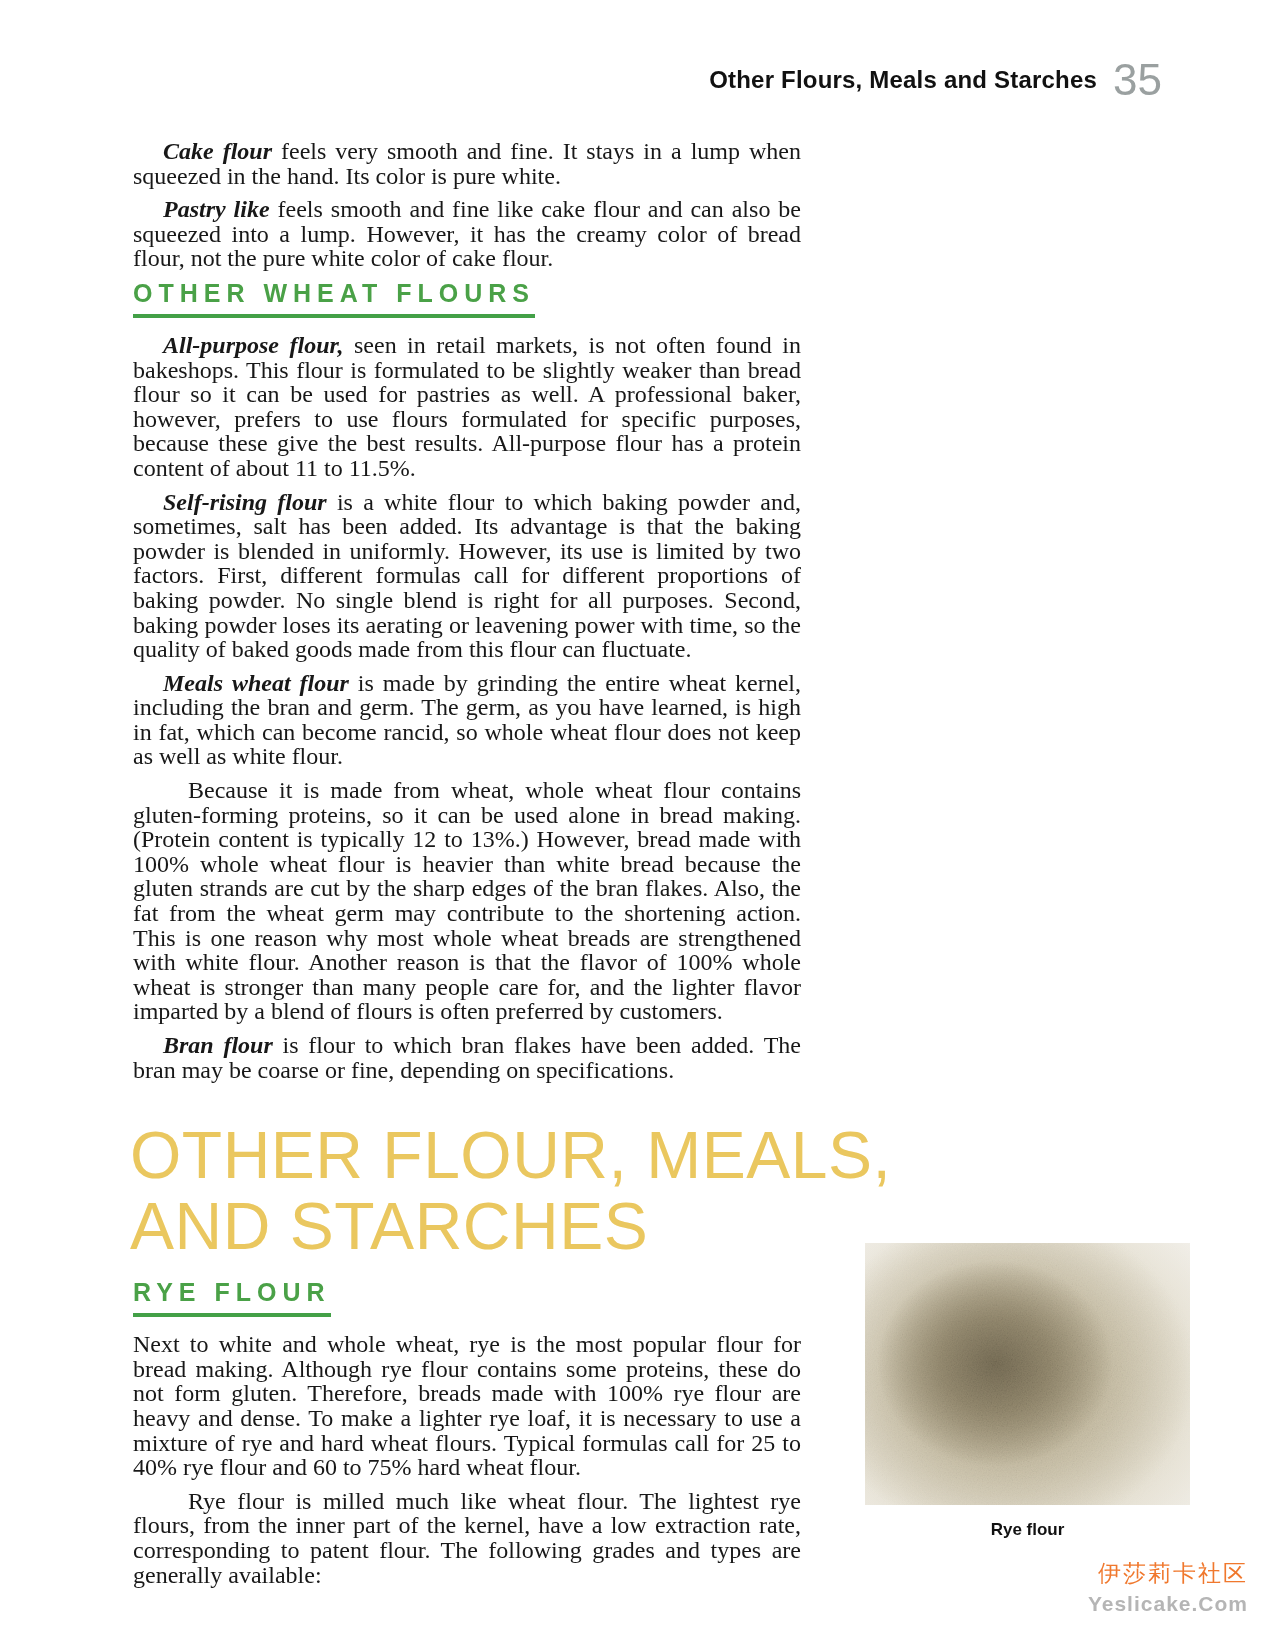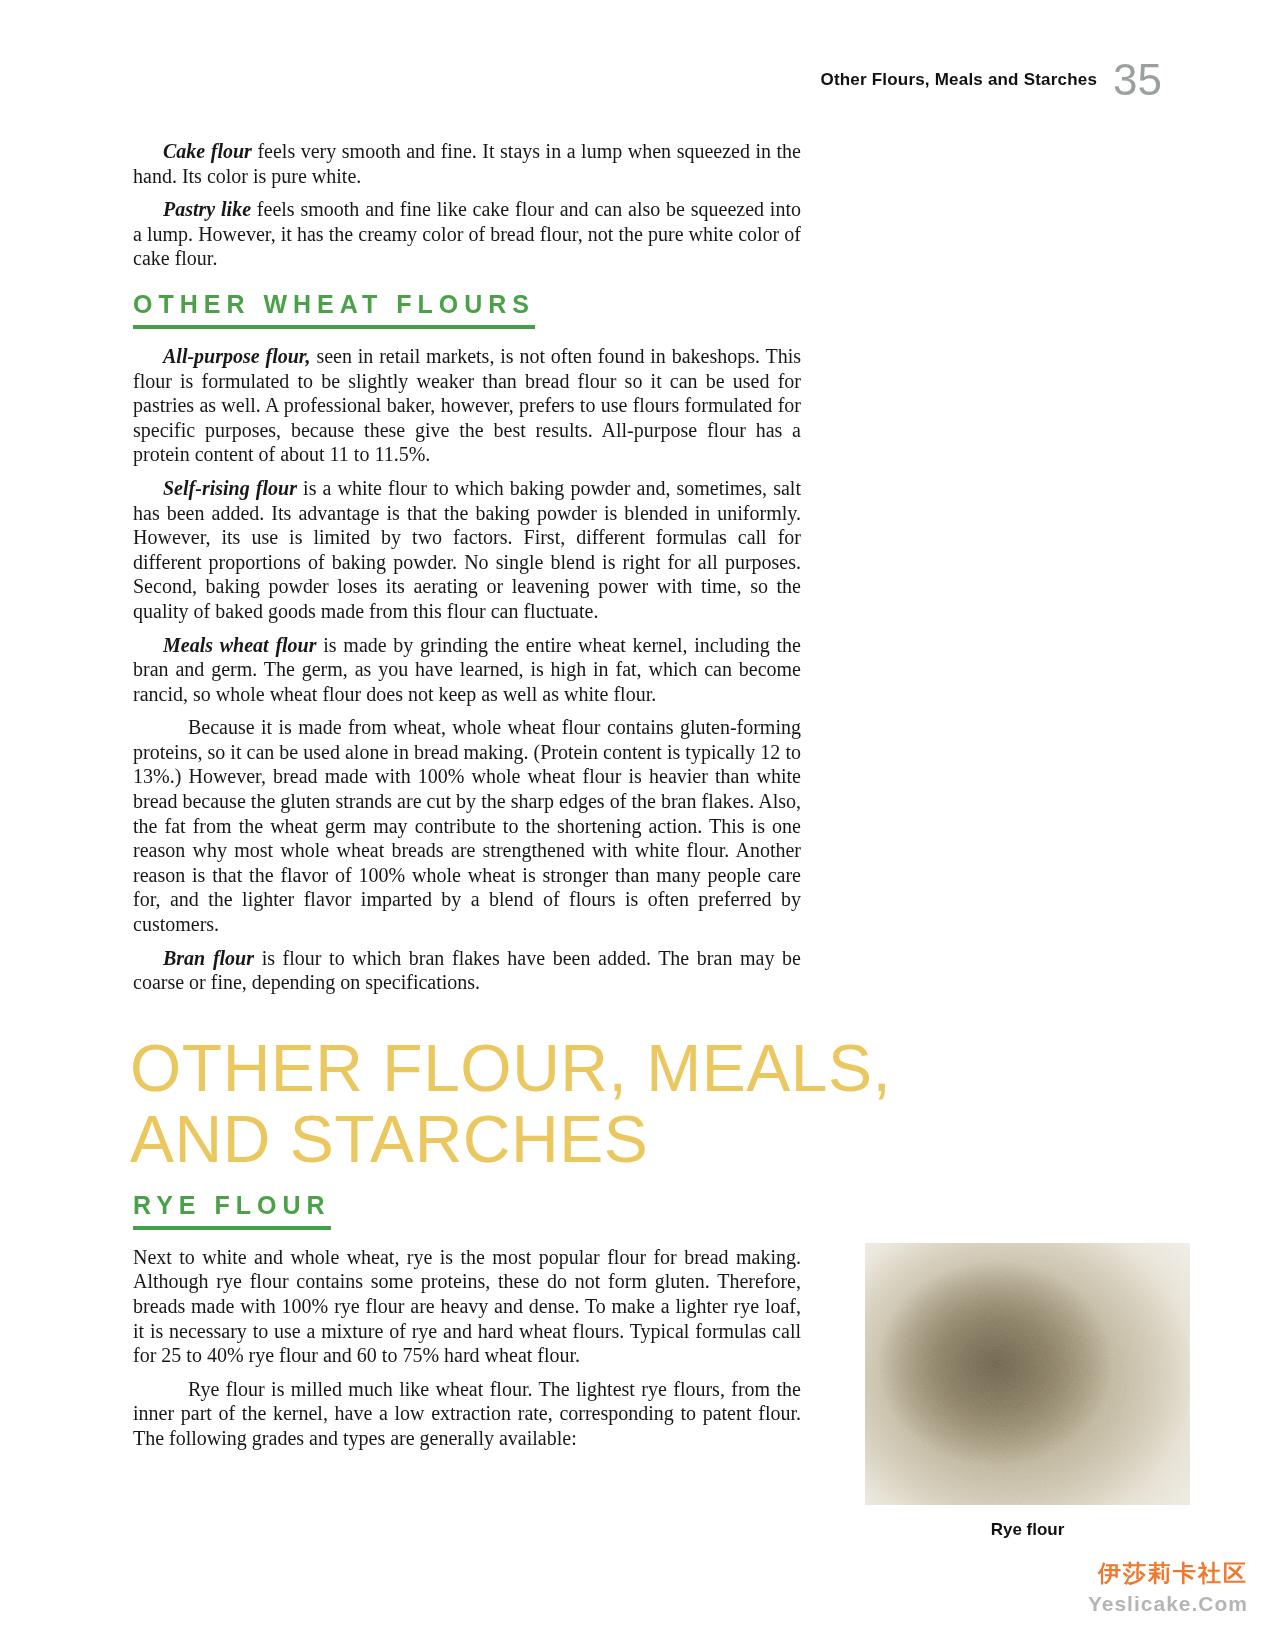--- a/index.html
+++ b/index.html
@@ -10,39 +10,39 @@
     font-family:"Liberation Serif", serif; color:#181818;
   }
 
   
   .page-header {
     position:absolute; top:58px; left:0; width:1162px;
     display:flex; justify-content:flex-end; align-items:center; gap:16px;
   }
   .running-title {
     font-family:"Liberation Sans", sans-serif; font-weight:700;
-    font-size:17px; color:#111; letter-spacing:0.2px;
+    font-size:24px; color:#111; letter-spacing:0.2px;
   }
   .folio {
     font-family:"Liberation Sans", sans-serif; font-weight:300;
     font-size:44px; line-height:1; color:#9aa0a0;
   }
 
   
   .content { position:absolute; left:133px; top:139px; width:668px; }
   .para {
-    font-size:20px; line-height:24.6px; text-align:justify;
+    font-size:24px; line-height:24.6px; text-align:justify;
     margin:0 0 9px 0; color:#181818;
   }
   .para .lead { font-weight:700; font-style:italic; }
   .para.indent { text-indent:30px; }
   .para.indent-big { text-indent:55px; }
   .para.no-bottom { margin-bottom:12px; }
 
-  .heading-row { margin:21px 0 15px 0; }
+  .heading-row { margin:10px 0 15px 0; }
   .section-heading {
     display:inline-block; font-family:"Liberation Sans", sans-serif;
     font-weight:700; font-size:25px; line-height:1; letter-spacing:6px;
     color:#4aa147; border-bottom:4px solid #43a047; padding-bottom:8px;
   }
 
   .chapter-title {
     font-family:"Liberation Sans", sans-serif; font-weight:300;
     font-size:66px; line-height:71px; letter-spacing:0.5px;
     color:#eac75f; width:790px; margin:38px 0 18px -3px;
@@ -65,21 +65,21 @@
             mask-image: radial-gradient(ellipse 250px 215px at 44% 51%, rgba(0,0,0,0.95) 0%, rgba(0,0,0,0) 78%);
   }
   .figure-caption {
     margin-top:15px; text-align:center;
     font-family:"Liberation Sans", sans-serif; font-weight:700;
     font-size:17px; color:#111;
   }
 
   
   .watermark { position:absolute; right:36px; top:1558px; text-align:right; font-family:"Liberation Sans", sans-serif; }
-  .watermark-cn { color:#f0782d; font-size:23px; font-weight:700; letter-spacing:2px; }
+  .watermark-cn { color:#f0782d; font-size:23px; font-weight:400; letter-spacing:2px; }
   .watermark-en { color:#b5b5b5; font-size:21px; font-weight:700; margin-top:3px; letter-spacing:1px; }
 </style>
 </head>
 <body>
 
 <div class="page-header">
   <span class="running-title">Other Flours, Meals and Starches</span>
   <span class="folio">35</span>
 </div>
 

